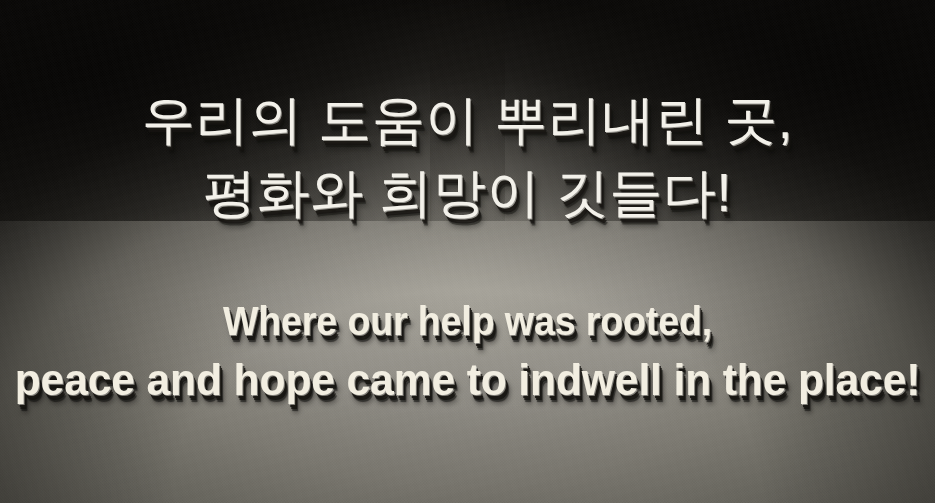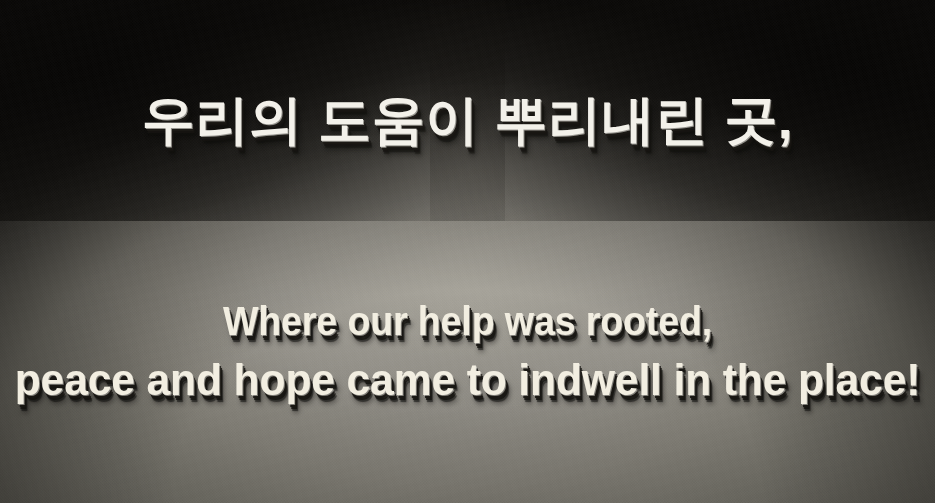--- a/index.html
+++ b/index.html
@@ -110,21 +110,21 @@
   }
 
   .line {
     white-space: nowrap;
     line-height: 1;
     user-select: none;
   }
 
   
   .korean {
-    font-weight: 700;
+    font-weight: 400;
     color: #f3f1ea;
     letter-spacing: 0.012em;
     text-shadow:
        1px  1px 0 rgba(250,248,240,0.55),
        2px  3px 0 rgba(28,26,22,0.92),
        3px  5px 0 rgba(22,20,17,0.80),
        4px  7px 1px rgba(16,15,12,0.58),
        5px  9px 5px rgba(10,9,7,0.42);
   }
 
@@ -199,20 +199,21 @@
   <div class="wall-shade-top"></div>
   <div class="wall-shade-corner-l"></div>
   <div class="wall-shade-corner-r"></div>
   <div class="wall-grain"></div>
   <div class="glow"></div>
 
   <div class="sign-text">
 
     <div class="line korean korean-1">우리의 도움이 뿌리내린 곳,</div>
 
+    <div class="line korean korean-2">평화와 희망이 깃들다!</div>
 
     <div class="line english english-1">Where our help was rooted,</div>
 
     <div class="line english english-2">peace and hope came to indwell in the place!</div>
 
   </div>
 
 </div>
 
 </body></html>

